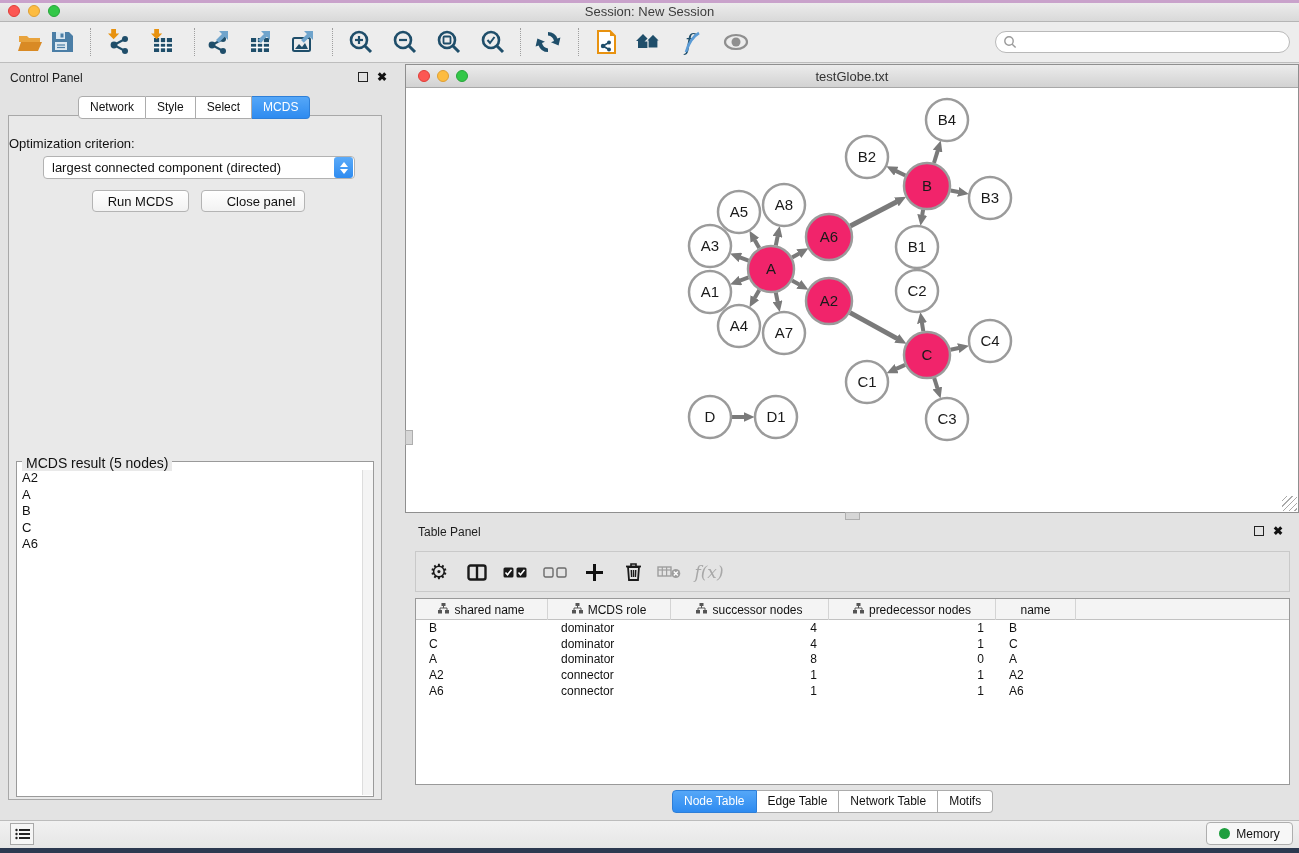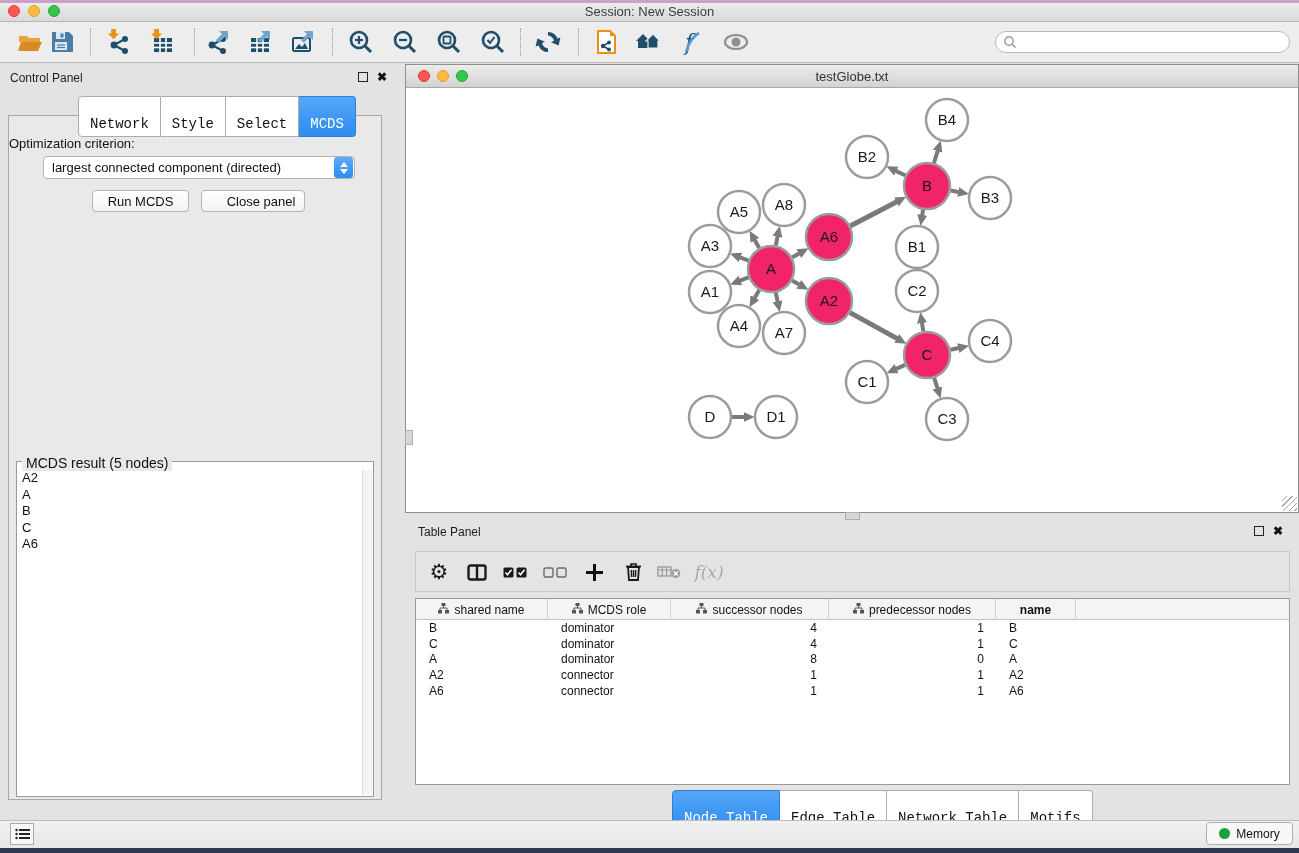--- a/index.html
+++ b/index.html
@@ -29,22 +29,22 @@
   #search-input { border:none; outline:none; background:transparent; font-size:12px; width:250px; font-family:"Liberation Sans",sans-serif;}
 
   
   #cp-title { left:10px; top:71px; font-size:12px; color:#1d1d1d; }
   .winbtns { display:flex; gap:9px; align-items:center; }
   #cp-btns { left:358px; top:72px; }
   .sqbtn { width:10px; height:10px; border:1.5px solid #222; display:inline-block; }
   .xbtn { font-size:12px; font-weight:bold; color:#111; line-height:10px; }
   #cp-body { left:8px; top:115px; width:374px; height:685px; background:#e9e9e9; border:1px solid #a8a8a8; }
   .segtabs { display:flex; }
-  .segtab { background:#fff; border:1px solid #acacac; border-left:none; font-size:14px;
-    padding:19px 11px 4px; color:#111; cursor:pointer; white-space:nowrap;font-family:Liberation Mono, monospace; }
+  .segtab { background:#fff; border:1px solid #acacac; border-left:none; font-size:12px;
+    padding:3px 11px 4px; color:#111; cursor:pointer; white-space:nowrap; }
   .segtab:first-child { border-left:1px solid #acacac; border-radius:4px 0 0 4px; }
   .segtab:last-child { border-radius:0 4px 4px 0; }
   .segtab.active { background:linear-gradient(#55a7f8,#2e8bf0); border-color:#2e7fd8; color:#fff; }
   #ctl-tabs { left:78px; top:96px; }
   #opt-label { left:9px; top:136px; width:372px; text-align:left; font-size:13px; color:#111; }
   #opt-select { left:43px; top:156px; width:312px; height:23px; background:#fff; border:1px solid #b2b2b2;
     border-radius:4px; display:flex; align-items:center; cursor:pointer; }
   #opt-select .val { flex:1; font-size:13px; padding-left:8px; color:#111; white-space:nowrap; }
   #opt-stepper { width:19px; height:21px; margin-right:1px; border-radius:3px;
     background:linear-gradient(#5babf9,#2e8bf0); display:flex; flex-direction:column; align-items:center; justify-content:center; gap:2px; }
@@ -75,21 +75,21 @@
   
   #tp-title { left:418px; top:525px; font-size:12px; color:#1d1d1d; }
   #tp-btns { left:1254px; top:526px; }
   #tp-toolbar { left:415px; top:551px; width:875px; height:41px; background:#e4e4e4; border:1px solid #c9c9c9; }
   .tpi { position:absolute; top:6px; width:30px; height:28px; display:flex; align-items:center; justify-content:center; cursor:pointer; }
   #fx-label { font-family:"DejaVu Serif", serif; font-style:italic; font-size:17px; color:#a8a8a8; }
   #tp-table { left:415px; top:598px; width:875px; height:187px; background:#fff; border:1px solid #999; overflow:hidden; }
   #tp-header { display:flex; height:21px; background:#f4f4f4; border-bottom:1px solid #c2c2c2; }
   .th { display:flex; align-items:center; justify-content:center; gap:5px; font-size:12px; color:#111;
     border-right:1px solid #d4d4d4; height:21px; cursor:pointer; }
-  .th:last-child { border-right:1px solid #d4d4d4;font-weight:bold; }
+  .th:last-child { border-right:1px solid #d4d4d4; }
   .tr { display:flex; height:15.8px; align-items:center; cursor:pointer; }
   .td { font-size:12px; color:#111; padding:0 12px 0 13px; white-space:nowrap; }
   #tbl-tabs { left:672px; top:790px; }
 
   
   #statusbar { left:0; top:820px; width:1299px; height:28px; background:linear-gradient(#f1f1f1,#e6e6e6); border-top:1px solid #bcbcbc; }
   #list-btn { left:10px; top:823px; width:24px; height:22px; background:#f6f6f6; border:1px solid #a9a9a9;
     display:flex; align-items:center; justify-content:center; cursor:pointer; }
   #memory-btn { left:1206px; top:822px; width:87px; height:23px; background:#f7f7f7; border:1px solid #aeaeae; border-radius:4px;
     display:flex; align-items:center; justify-content:center; gap:6px; font-size:12px; color:#111; cursor:pointer; }

